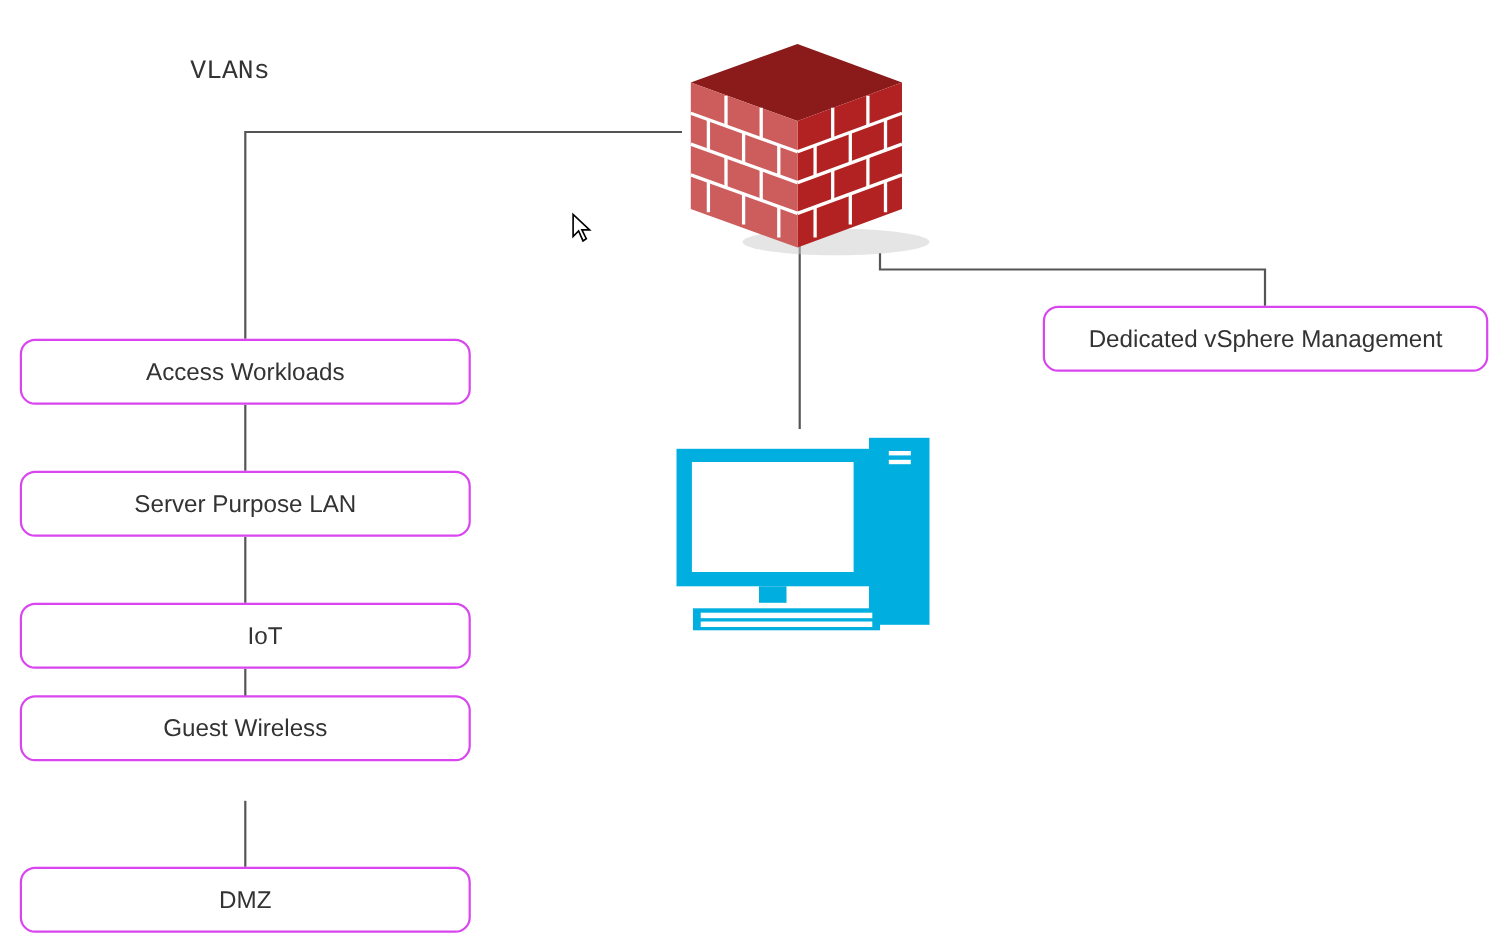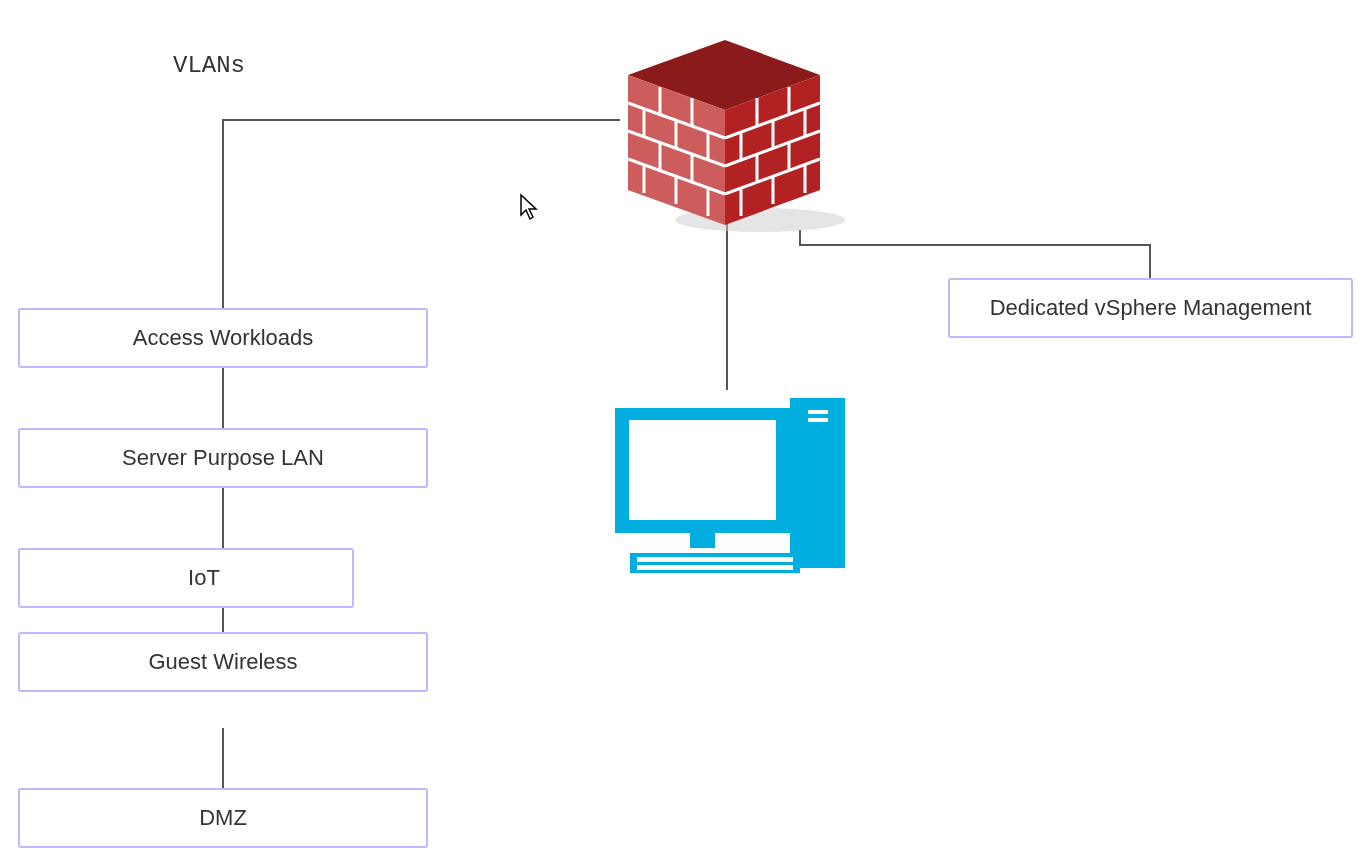--- a/index.html
+++ b/index.html
@@ -5,22 +5,22 @@
     * { margin: 0; padding: 0; box-sizing: border-box; }
     body {
       font-family: -apple-system, BlinkMacSystemFont, "Segoe UI", Helvetica, Arial, sans-serif;
       background: #fff;
       width: 1372px;
       height: 859px;
       position: relative;
     }
     .node-box {
       position: absolute;
-      border: 2px solid #c4b5fd;
-      border-radius: 3px;
+      border: 2px solid #d946ef;
+      border-radius: 14px;
       background: #fff;
       display: flex;
       align-items: center;
       justify-content: center;
       font-size: 22px;
       color: #333;
       padding: 8px 12px;
     }
     .label {
       position: absolute;
@@ -120,21 +120,21 @@
     <path d="M 2 2 L 2 22 L 7 17 L 11 26 L 14 24 L 10 16 L 17 16 Z" fill="#fff" stroke="#000" stroke-width="1.5"></path>
   </svg>
 </div>
 
 <div class="node-box" style="left:18px; top:308px; width:410px; height:60px;">
   <span>Access Workloads</span>
 </div>
 <div class="node-box" style="left:18px; top:428px; width:410px; height:60px;">
   <span>Server Purpose LAN</span>
 </div>
-<div class="node-box" style="left:18px; top:548px; width:336px; height:60px;padding-left:48px;">
+<div class="node-box" style="left:18px; top:548px; width:410px; height:60px;padding-left:48px;">
   <span>IoT</span>
 </div>
 <div class="node-box" style="left:18px; top:632px; width:410px; height:60px;">
   <span>Guest Wireless</span>
 </div>
 <div class="node-box" style="left:18px; top:788px; width:410px; height:60px;text-align:right;">
   <span>DMZ</span>
 </div>
 
 <div class="workstation-icon" style="left:605px; top:388px;">

